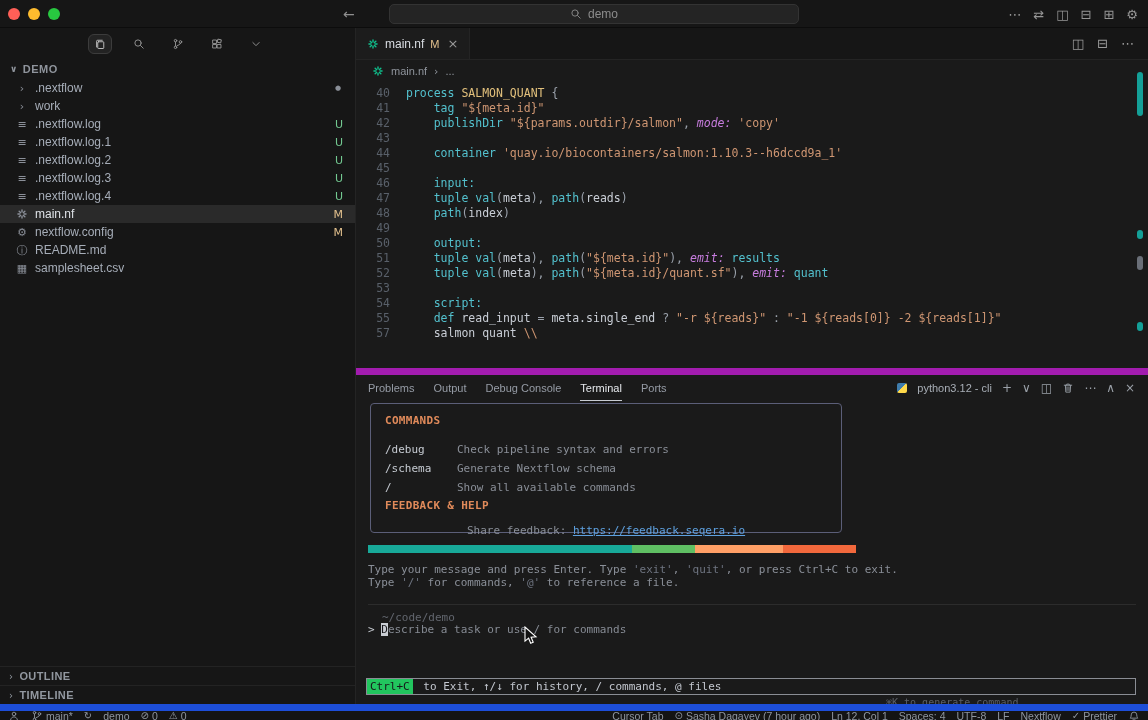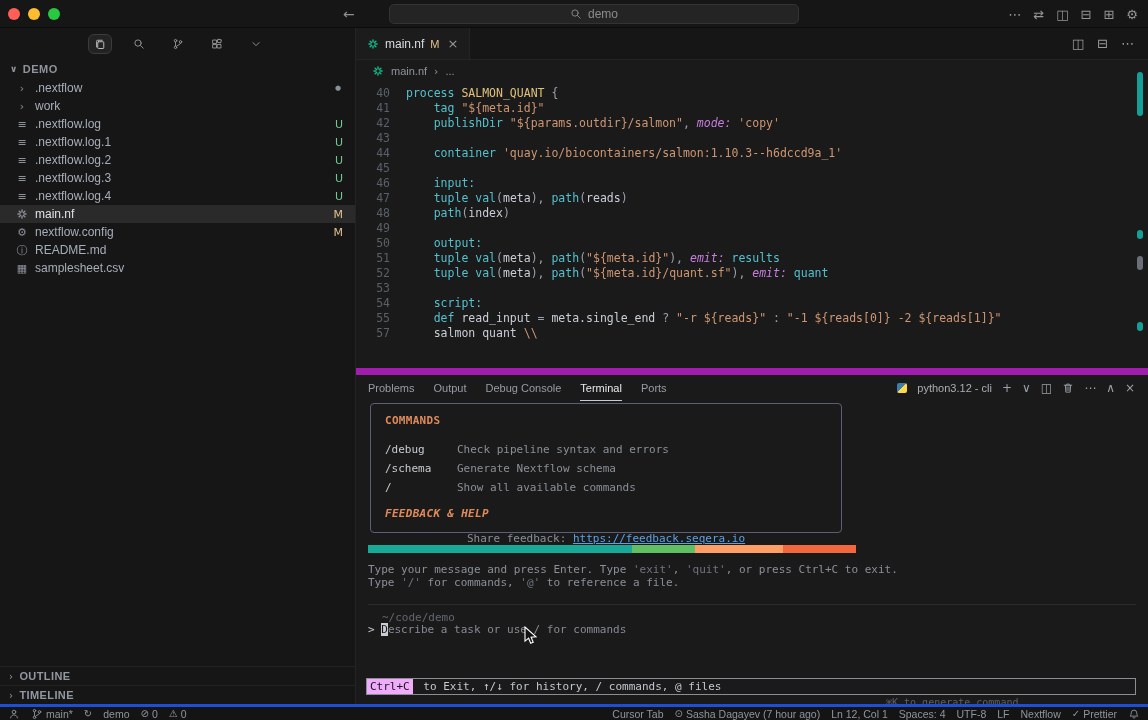--- a/index.html
+++ b/index.html
@@ -61,39 +61,39 @@
   .panel-tab.active { color:#e6e9ed; border-bottom-color:#c8ccd2; }
   .panel-actions { margin-left:auto; display:flex; align-items:center; gap:10px; padding-right:13px; color:#9aa0a8; font-size:12px; }
   .panel-actions .profile { font-size:11px; color:#a8aeb6; cursor:pointer; }
   .py-ico { width:10px; height:10px; border-radius:2px; background:linear-gradient(135deg,#3f7cac 50%,#ffd94a 50%); display:inline-block; }
   .term { position:relative; height:calc(100% - 26px); font-family:"DejaVu Sans Mono",monospace; font-size:11px; color:#9aa0a8; }
   .cmdbox { position:absolute; left:14px; top:2px; width:472px; height:130px; border:1px solid #5b5e78; border-radius:4px; padding:10px 14px; }
   .cmdhead { color:#e08a5a; font-weight:bold; letter-spacing:.3px; }
   .cmdrow { display:flex; line-height:12px; margin-top:7px; }
   .cmdname { width:72px; color:#c6cbd2; flex:0 0 72px; }
   .cmddesc { color:#8a8f98; }
-  .fb-head { margin-top:13px;font-style:italic; }
+  .fb-head { margin-top:5px; }
   .fb-line { margin-top:12px;text-align:center; }
   .fb-link { color:#5ea1e0; text-decoration:underline; cursor:pointer; }
   .gradbar { position:absolute; left:12px; top:144px; width:488px; height:8px;
     background:linear-gradient(90deg,#18a999 0%,#18a999 54%,#5fbf63 54%,#5fbf63 67%,#ff9f66 67%,#ff9f66 85%,#f2683c 85%,#f2683c 100%); }
   .hintline { position:absolute; left:12px; color:#8a8f98; line-height:13px; }
   .hintline .q { color:#6e7480; }
   .term-sep { position:absolute; left:12px; right:12px; top:203px; border-top:1px solid #2c2c2c; }
   .cwd { position:absolute; left:12px; top:210px; color:#62666e;margin-left:14px; }
   .promptline { position:absolute; left:12px; top:222px; color:#c9cdd3; }
   .promptline .phcursor { background:#c9cdd3; color:#16161a; }
   .promptline .ph { color:#868b94; }
   .keyhint { position:absolute; left:10px; right:12px; top:277px; height:17px; border:1px solid #8a8d94; display:flex; align-items:center; font-size:11px; overflow:hidden; }
-  .keyhint .key { background:#f0abfc; color:#17171a; padding:0 3px; height:100%; display:flex; align-items:center; }
+  .keyhint .key { background:#22c55e; color:#17171a; padding:0 3px; height:100%; display:flex; align-items:center; }
   .keyhint .rest { color:#c3c7cf; padding-left:4px; white-space:pre; }
   .genhint { position:absolute; left:530px; top:296px; font-size:10px; color:#5b5f66; }
 
   
-  .statusbar { position:absolute; left:0; right:0; bottom:0; height:16px; background:#141414; border-top:3px solid #1d4ed8; display:flex; align-items:center; font-size:10.5px; color:#8f959e; padding:0 8px; }
+  .statusbar { position:absolute; left:0; right:0; bottom:0; height:16px; background:#141414; border-top:7px solid #1d4ed8; display:flex; align-items:center; font-size:10.5px; color:#8f959e; padding:0 8px; }
   .sb-group { display:flex; align-items:center; gap:11px; }
   .sb-right { margin-left:auto; }
   .sb-item { display:inline-flex; align-items:center; gap:3px; cursor:pointer; white-space:nowrap; }
   .sb-item .g { font-size:10px; }
 
   
   [data-name="nextflow-icon"] { color:#0fbf8c; }
   [data-name="markdown-icon"] { color:#5a9fd4; }
   [data-name="csv-icon"] { color:#7ebd6f; }
 

